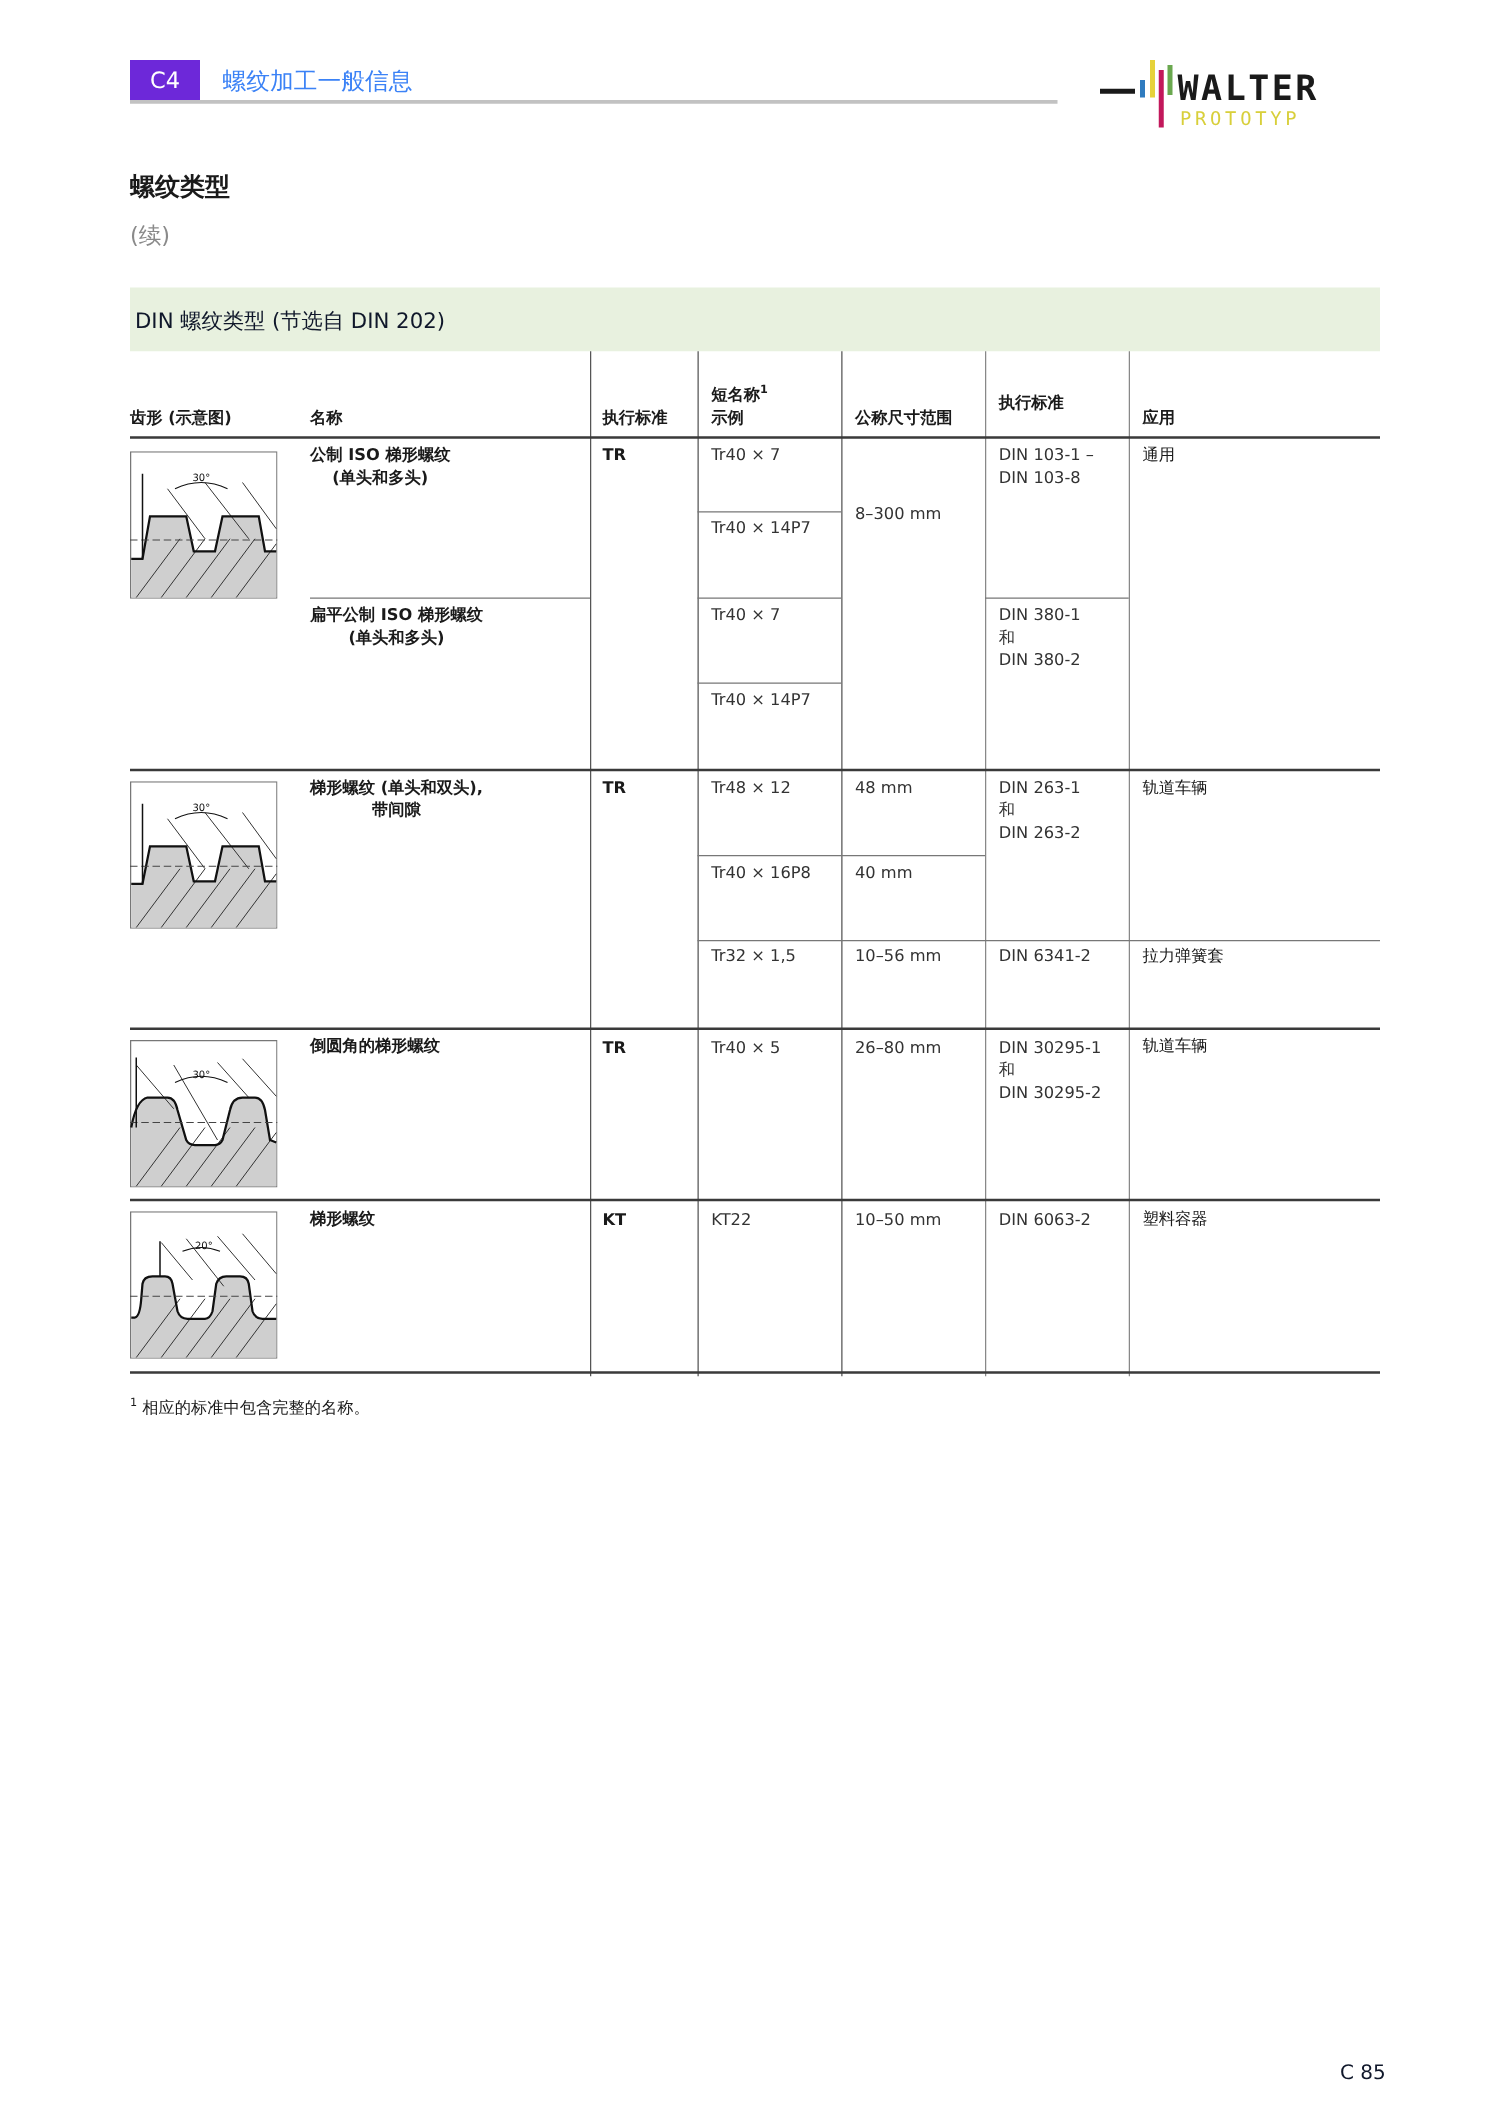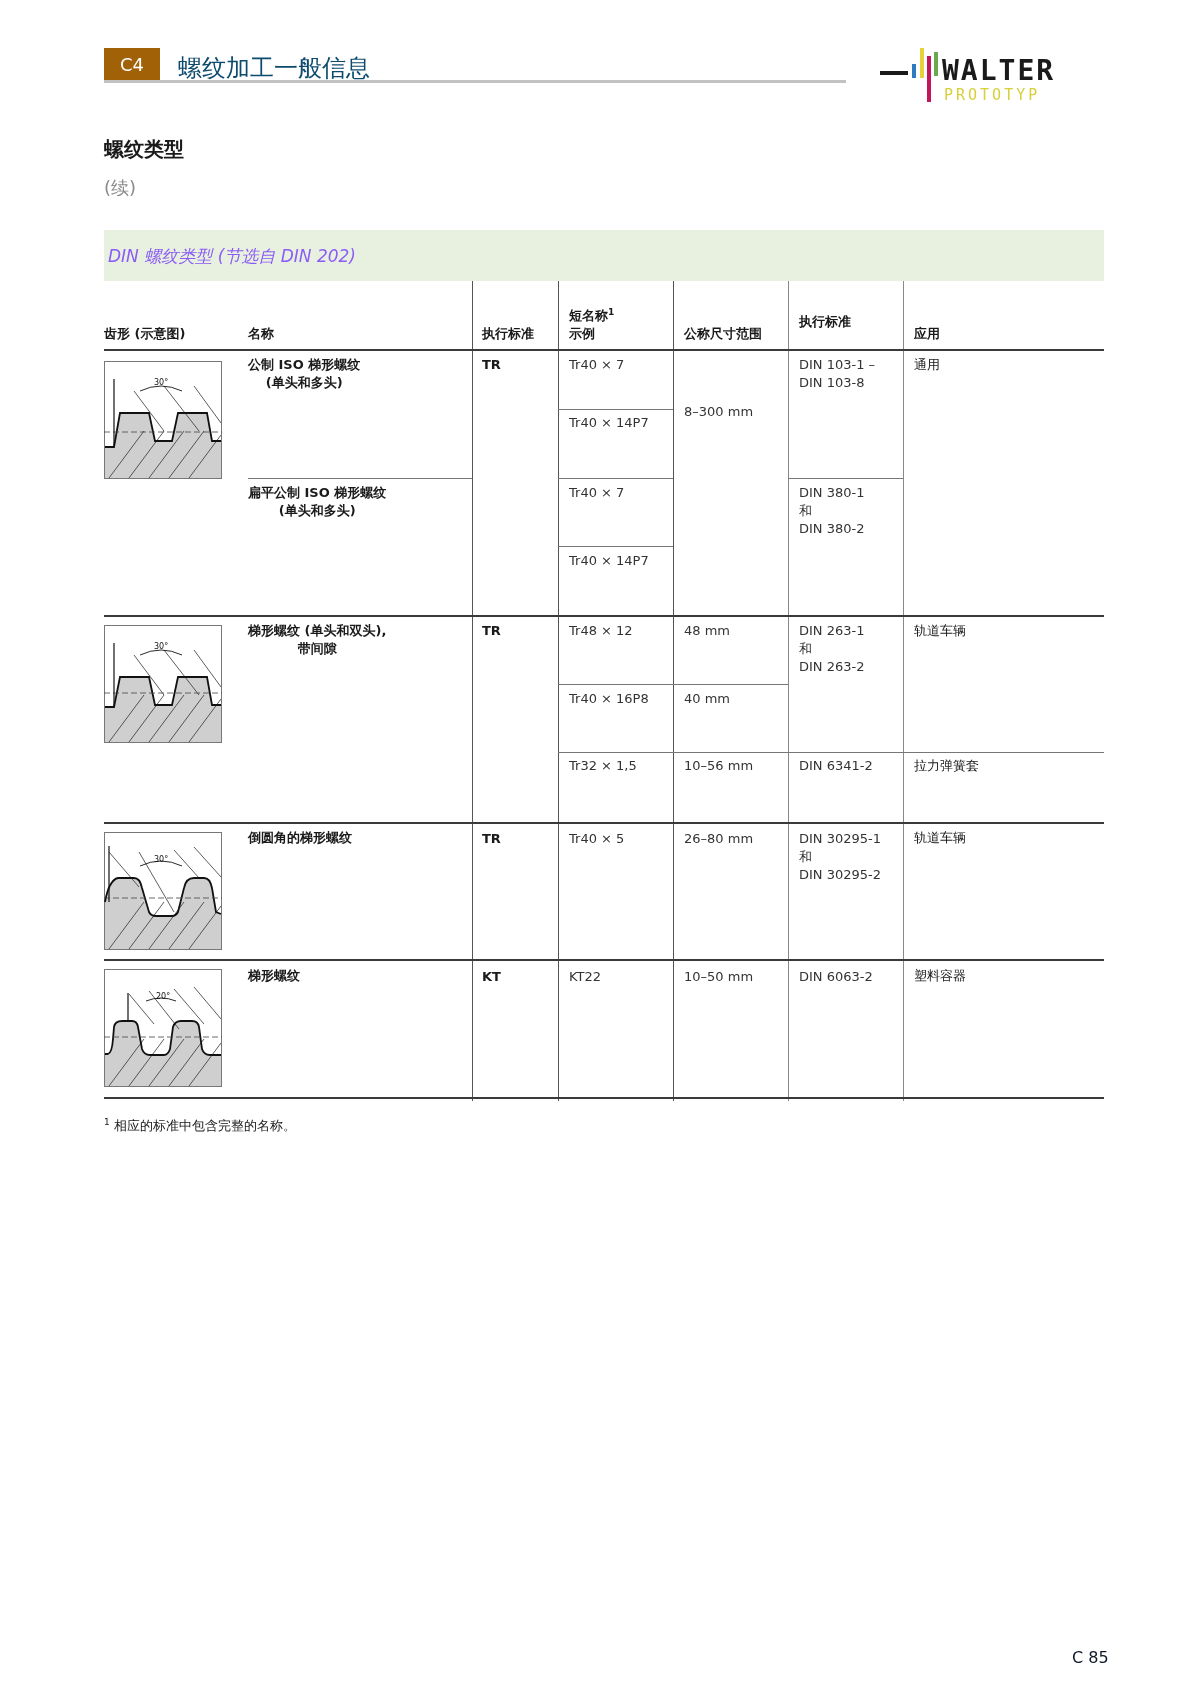--- a/index.html
+++ b/index.html
@@ -1,30 +1,30 @@
 <!DOCTYPE html>
 <html><head>
 <meta charset="utf-8">
 <style>
   html, body { margin:0; padding:0; background:#ffffff; }
   body { width:1200px; height:1697px; position:relative; font-family:"DejaVu Sans", sans-serif; color:#1a1a1a; overflow:hidden; }
   .abs { position:absolute; }
 
   
-  .chap-box { left:104px; top:48px; width:56px; height:33px; background:#a16207; color:#fff; font-size:18px; display:flex; align-items:center; justify-content:center; font-family:"DejaVu Sans", sans-serif; }
-  .chap-title { left:178px; top:52px; font-size:24px; color:#0c4a6e; }
+  .chap-box { left:104px; top:48px; width:56px; height:33px; background:#6d28d9; color:#fff; font-size:18px; display:flex; align-items:center; justify-content:center; font-family:"DejaVu Sans", sans-serif; }
+  .chap-title { left:178px; top:52px; font-size:19px; color:#3b82f6; }
   .chap-rule { left:104px; top:80px; width:742px; height:3px; background:#c2c2c2; }
 
   .logo { left:880px; top:44px; width:225px; height:64px; }
 
   .page-title { left:104px; top:136px; font-size:20px; font-weight:bold; color:#1a1a1a; }
   .page-sub { left:104px; top:176px; font-size:18px; color:#8a8a8a; }
 
   .section-bar { left:104px; top:230px; width:1000px; height:51px; background:#e8f1df; }
-  .section-title { left:108px; top:245px; font-size:17px; color:#8b5cf6;font-style:italic; }
+  .section-title { left:108px; top:245px; font-size:17px; color:#0f172a; }
 
   
   .tbl { left:104px; top:281px; width:1000px; }
   .hdr { font-size:13px; font-weight:bold; color:#1a1a1a; position:absolute; }
   .cell-text { font-size:13px; color:#1a1a1a; position:absolute; line-height:18px; }
   .bold { font-weight:bold;text-align:center; }
   .light { color:#333; }
   .vline { position:absolute; width:1px; background:#555; }
   .hline-thick { position:absolute; height:2px; background:#3a3a3a; }
   .hline { position:absolute; height:1px; background:#777; }

